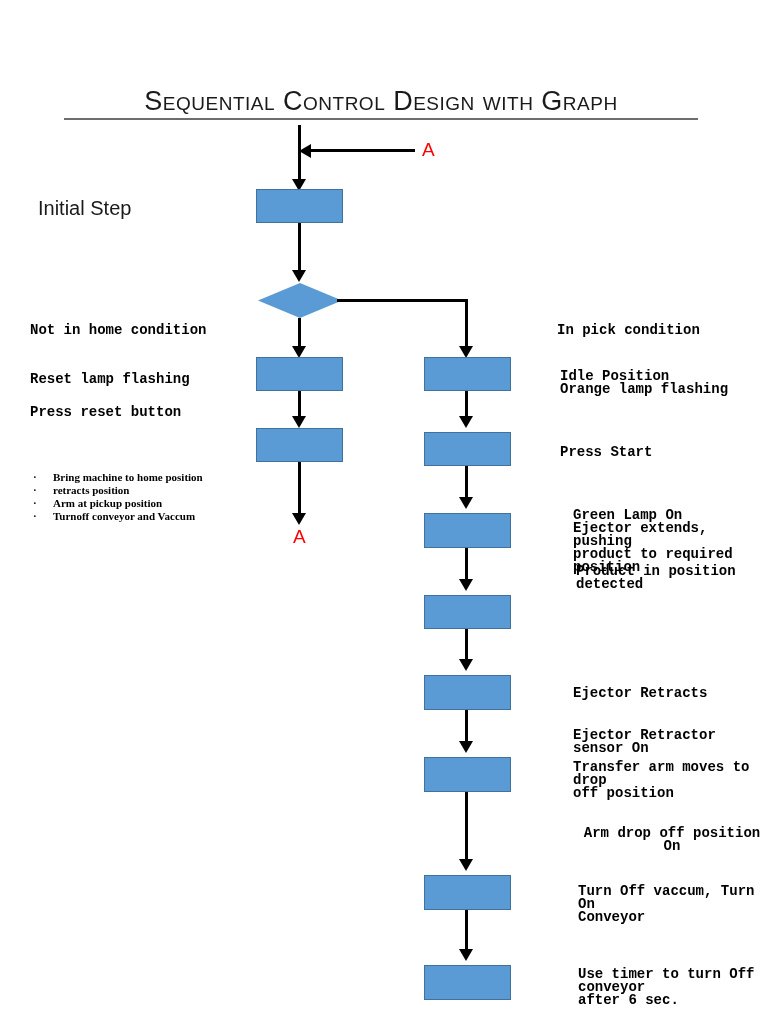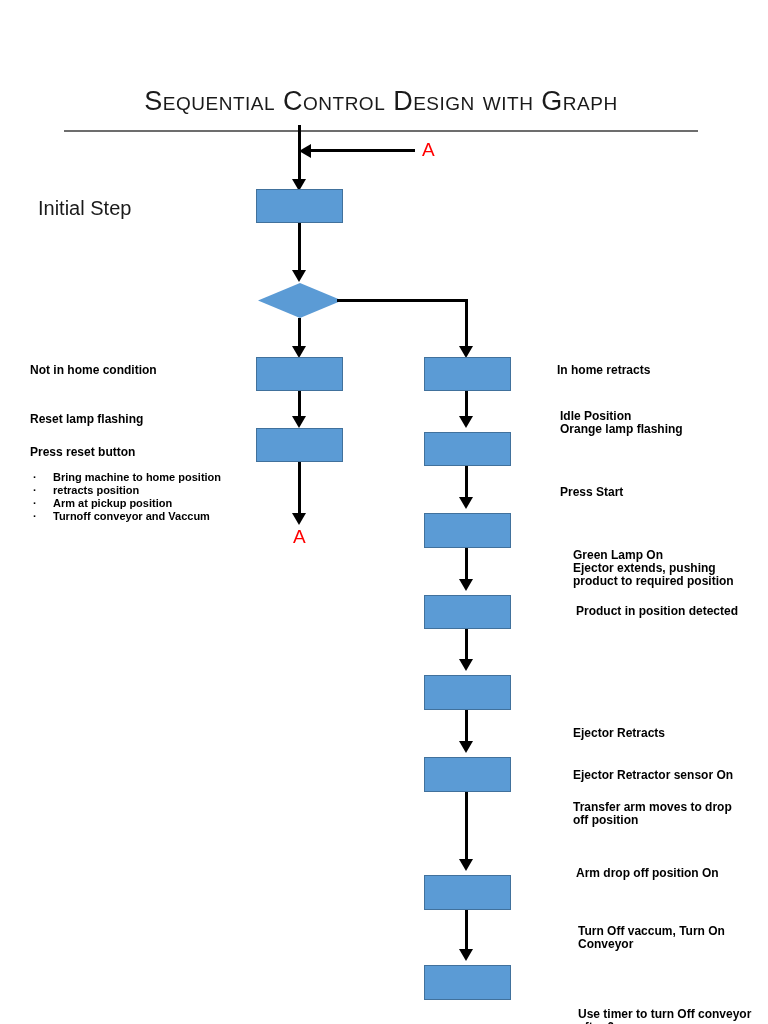--- a/index.html
+++ b/index.html
@@ -26,21 +26,21 @@
     left: 64px;
     top: 86px;
     width: 634px;
     font-family: "Liberation Sans", sans-serif;
     font-size: 27px;
     font-variant: small-caps;
     letter-spacing: 0.5px;
     color: #1a1a1a;
     white-space: nowrap;
     border-bottom: 2px solid #6d6d6d;
-    padding-bottom: 13px;
+    padding-bottom: 1px;
     text-align: center;
   }
 
   
   .node {
     position: absolute;
     background: #5b9bd5;
     border: 1px solid #41719c;
     box-sizing: border-box;
   }
@@ -76,27 +76,26 @@
     width: 0;
     height: 0;
     border-top: 7px solid transparent;
     border-bottom: 7px solid transparent;
     border-right: 12px solid #000000;
   }
 
   
   .lbl {
     position: absolute;
-    font-family: Liberation Sans, sans-serif;
-    font-size: 12px;
+    font-family: Liberation Mono, monospace;
+    font-size: 14px;
     font-weight: bold;
     color: #000000;
     line-height: 13px;
     white-space: pre-line;
-    margin-top: 40px;
   }
   .lbl-plain {
     position: absolute;
     font-family: "Liberation Sans", sans-serif;
     font-size: 20px;
     font-weight: normal;
     color: #1a1a1a;
     line-height: 20px;
     white-space: nowrap;
   }
@@ -105,21 +104,21 @@
     font-family: "Liberation Sans", sans-serif;
     font-size: 19px;
     font-weight: normal;
     color: #ff0000;
     line-height: 20px;
   }
 
   
   .bullets {
     position: absolute;
-    font-family: Liberation Sans, sans-serif;
+    font-family: Liberation Serif, serif;
     font-size: 11px;
     font-weight: bold;
     color: #000000;
     line-height: 13px;
   }
   .bullets .bullet-row {
     display: block;
     white-space: nowrap;
   }
   .bullets .dot {
@@ -153,21 +152,21 @@
        border:none; background:#5b9bd5; width:84px; left:258px;"></div>
 
   <div class="vline" style="left:298px; top:318px; height:32px;"></div>
   <div class="arrow-down" style="left:292px; top:346px;"></div>
 
   <div class="hline" style="left:337px; top:299px; width:131px;"></div>
   <div class="vline" style="left:465px; top:299px; height:51px;"></div>
   <div class="arrow-down" style="left:459px; top:346px;"></div>
 
   <div class="lbl" style="left:30px; top:324px;">Not in home condition</div>
-  <div class="lbl" style="left:557px; top:324px;">In home retracts</div>
+  <div class="lbl" style="left:557px; top:324px;">In pick condition</div>
 
   <div class="node" style="left:256px; top:357px; width:87px; height:34px;"></div>
   <div class="lbl" style="left:30px; top:373px;">Reset lamp flashing</div>
 
   <div class="vline" style="left:298px; top:391px; height:28px;"></div>
   <div class="arrow-down" style="left:292px; top:416px;"></div>
 
   <div class="lbl" style="left:30px; top:406px;">Press reset button</div>
 
   <div class="node" style="left:256px; top:428px; width:87px; height:34px;"></div>

